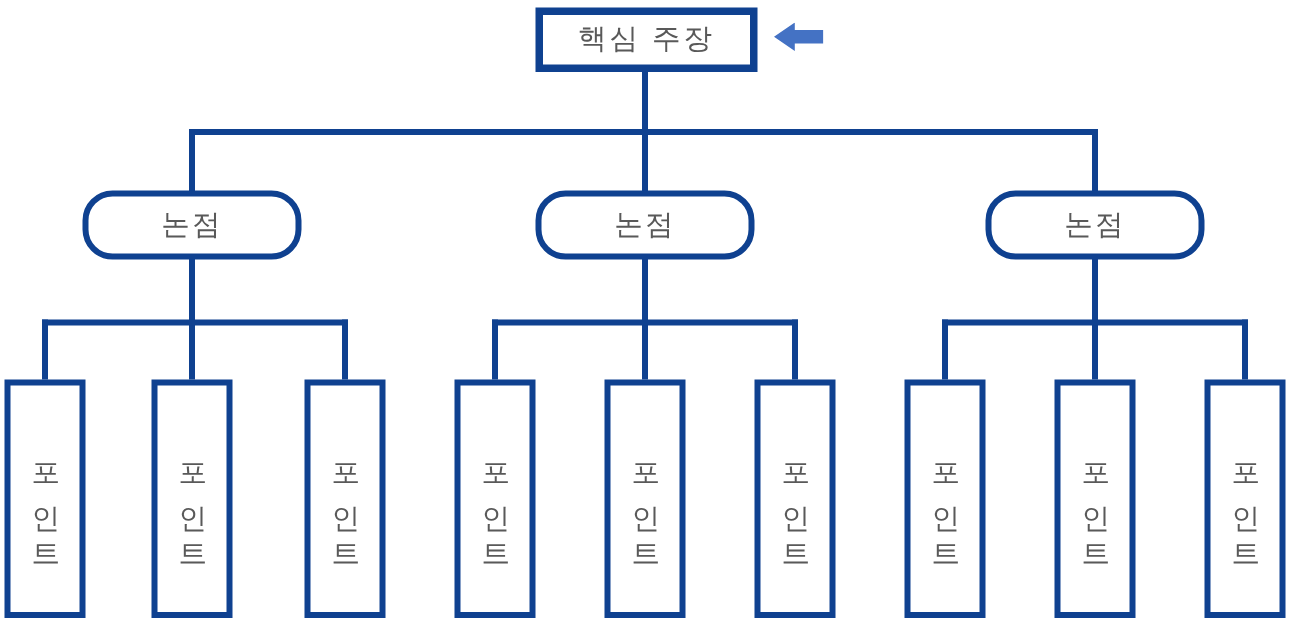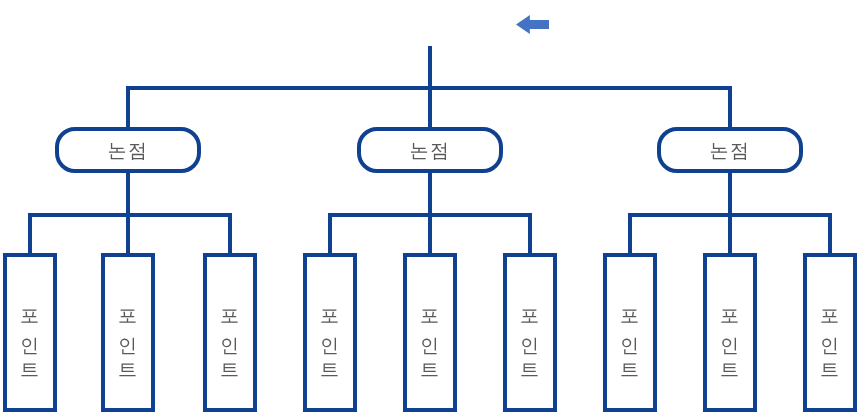--- a/index.html
+++ b/index.html
@@ -102,20 +102,23 @@
     <path d="M330 215 H530"></path>
     <path d="M330 215 V255"></path>
     <path d="M530 215 V255"></path>
 
     <path d="M730 171 V255"></path>
     <path d="M630 215 H830"></path>
     <path d="M630 215 V255"></path>
     <path d="M830 215 V255"></path>
   </svg>
 
+  <div class="node root-node">
+    <span>핵심 주장</span>
+  </div>
 
   <div class="left-arrow"></div>
 
   <div class="node branch-node branch-1">
     <span>논점</span>
   </div>
   <div class="node branch-node branch-2">
     <span>논점</span>
   </div>
   <div class="node branch-node branch-3">

